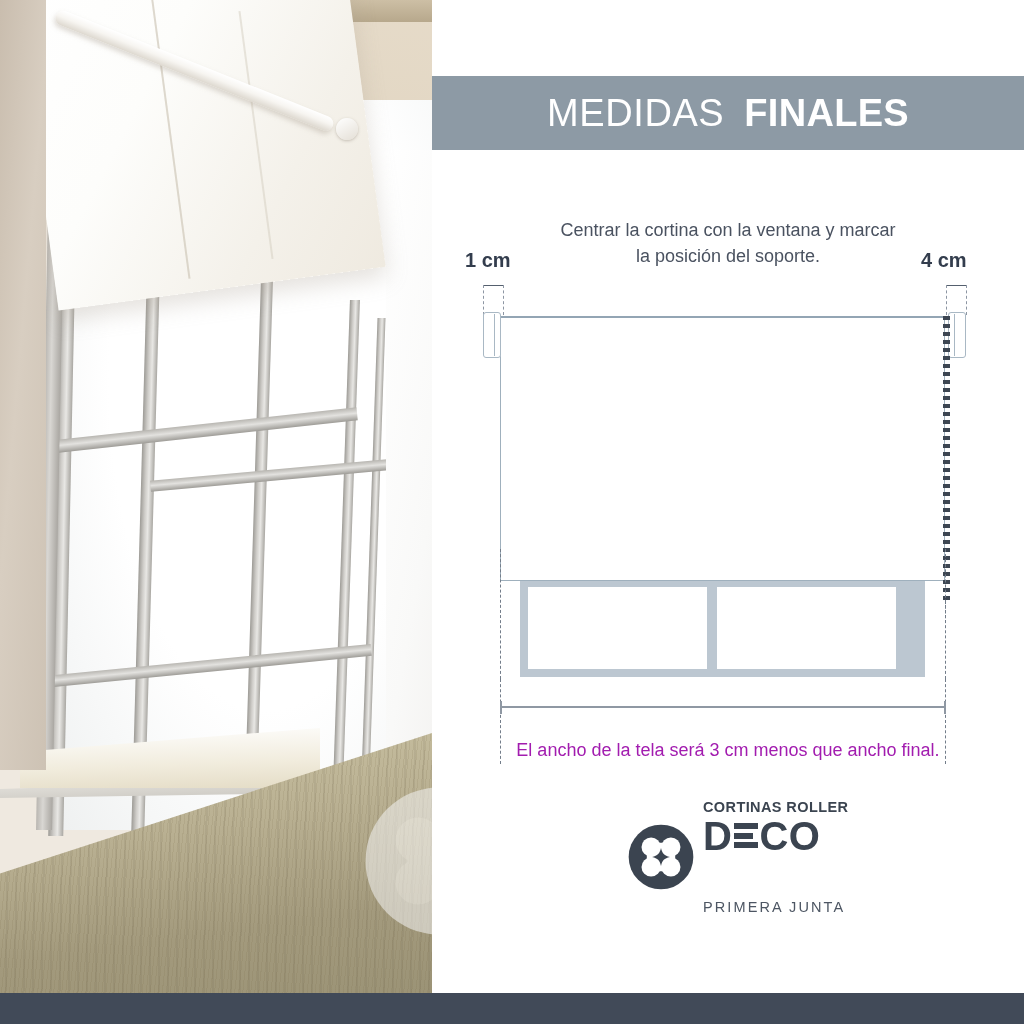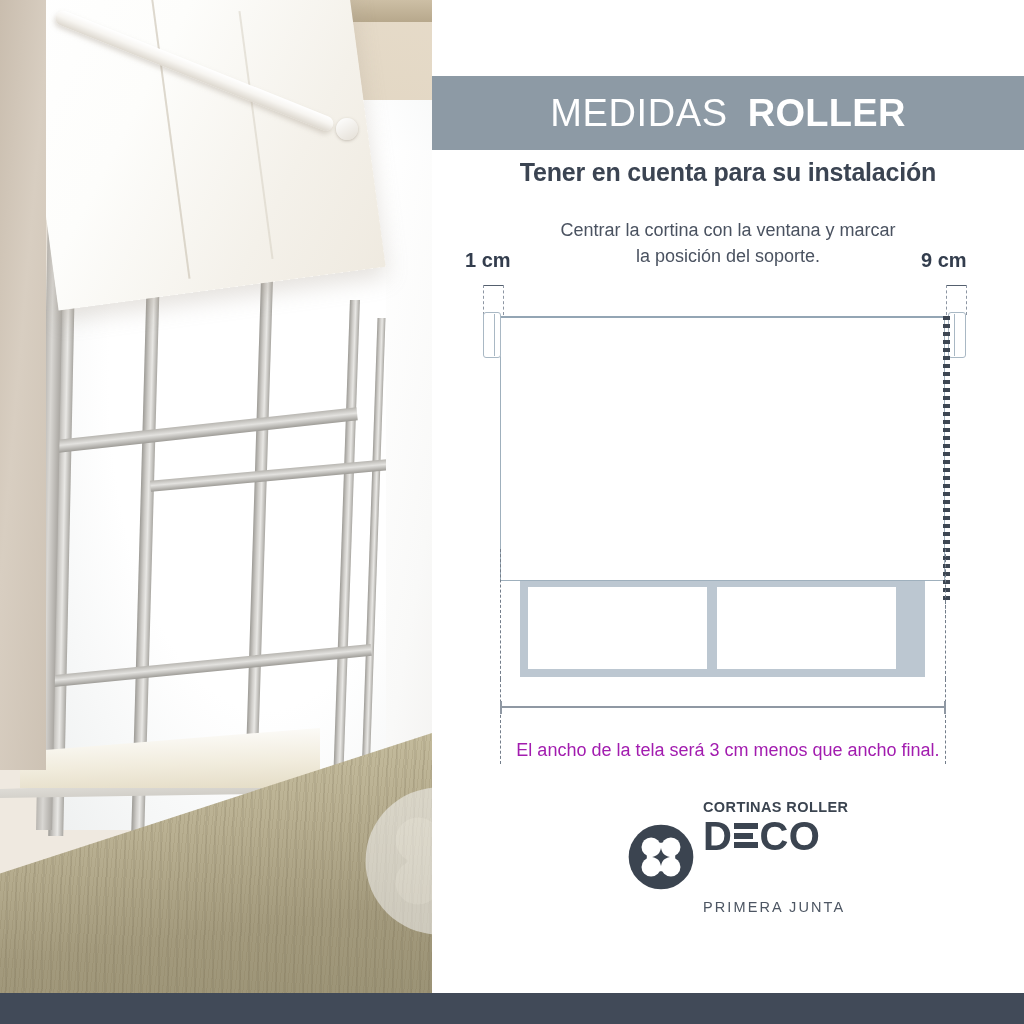--- a/index.html
+++ b/index.html
@@ -321,34 +321,33 @@
         </g>
         <path d="M50 38 L55 50 L50 62 L45 50 Z" fill="#f4f4f4"></path>
       </svg>
     </div>
   </div>
 
   <div class="right">
 
     <div class="banner">
       <span class="t1">MEDIDAS</span>
-      <span class="t2">ROLLER</span>
+      <span class="t2">FINALES</span>
     </div>
 
-    <div class="subtitle">Tener en cuenta para su instalación</div>
 
     <div class="note-top">
       <div>Centrar la cortina con la ventana y marcar</div>
       <div>la posición del soporte.</div>
     </div>
 
     <div class="diagram">
 
       <span class="lbl-cm lbl-left">1 cm</span>
-      <span class="lbl-cm lbl-right">9 cm</span>
+      <span class="lbl-cm lbl-right">4 cm</span>
 
       <div class="tick-group" style="left:51px;">
         <div class="tick-cap" style="left:0; width:21px;"></div>
         <div class="tick-v" style="left:0;"></div>
         <div class="tick-v" style="left:20px;"></div>
       </div>
       <div class="tick-group" style="left:514px;">
         <div class="tick-cap" style="left:0; width:21px;"></div>
         <div class="tick-v" style="left:0;"></div>
         <div class="tick-v" style="left:20px;"></div>

